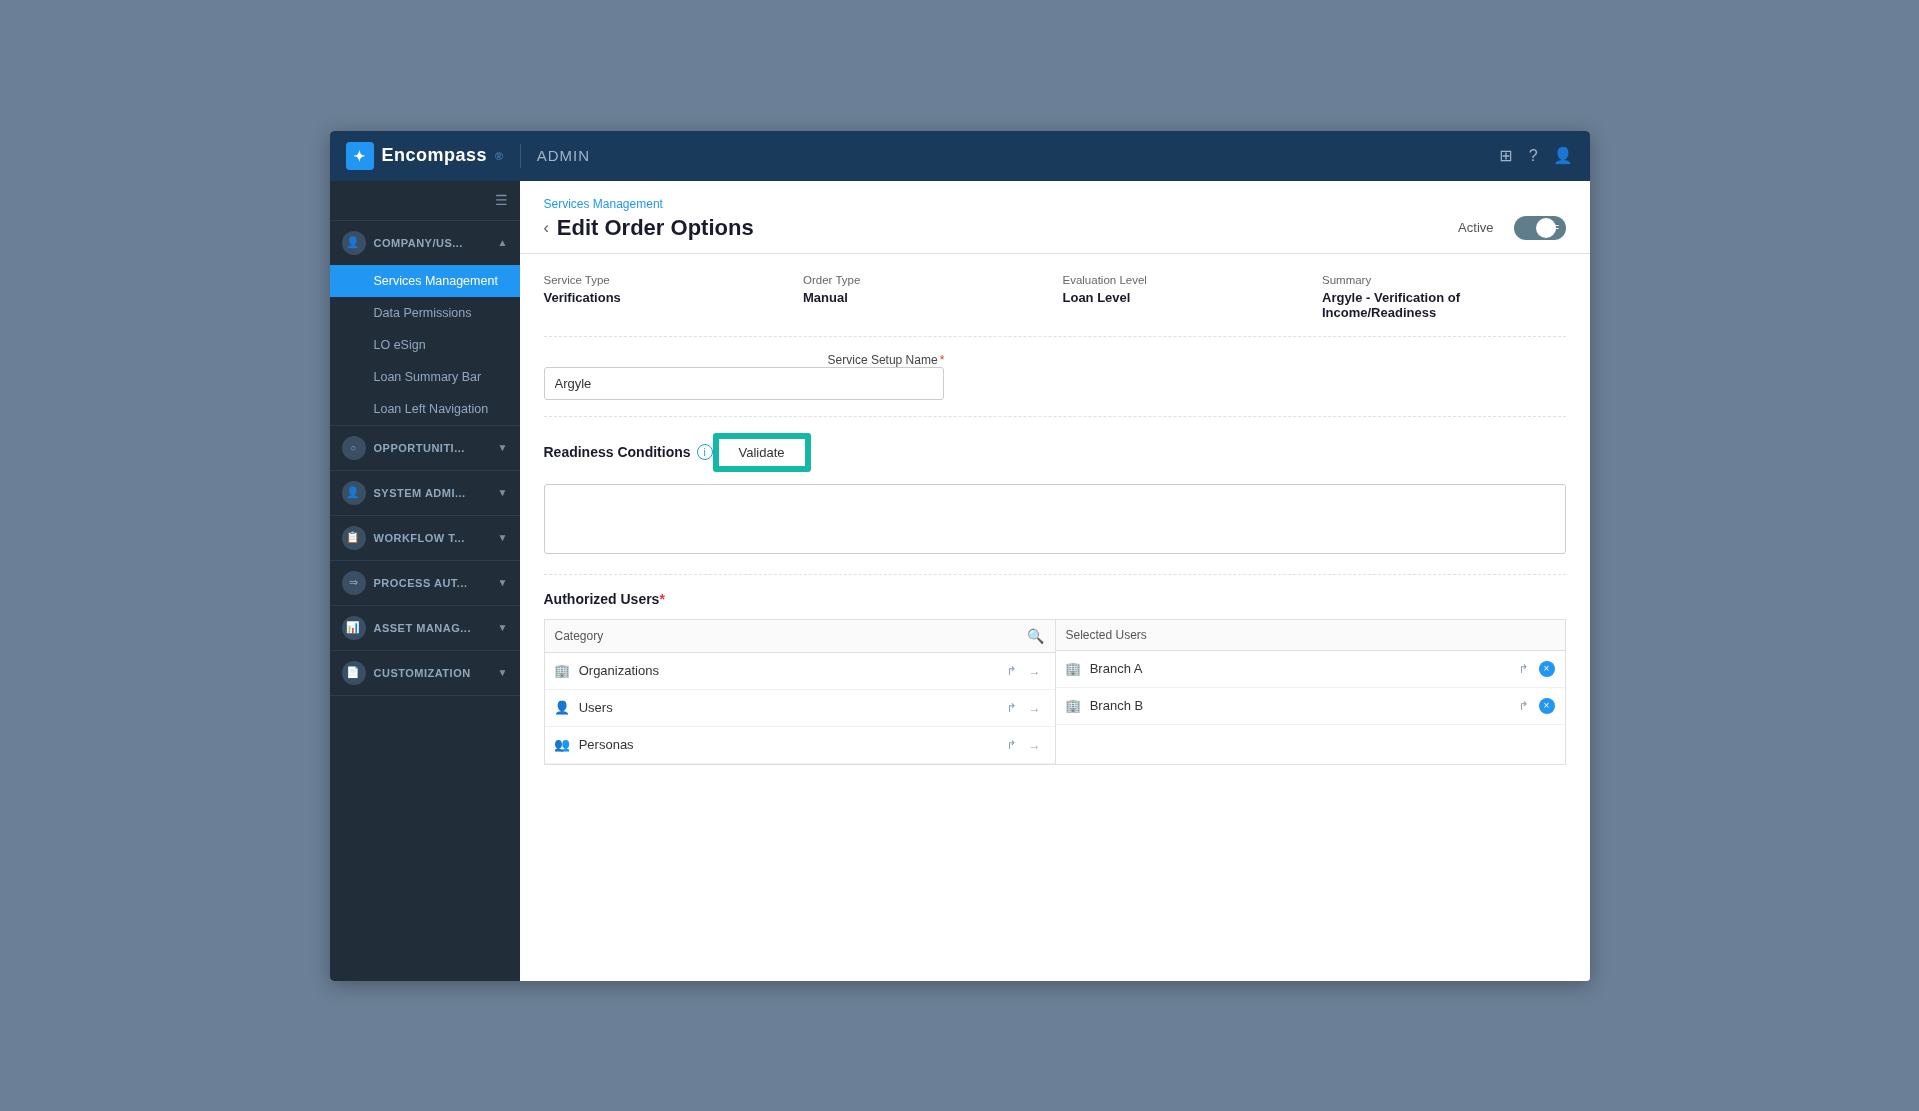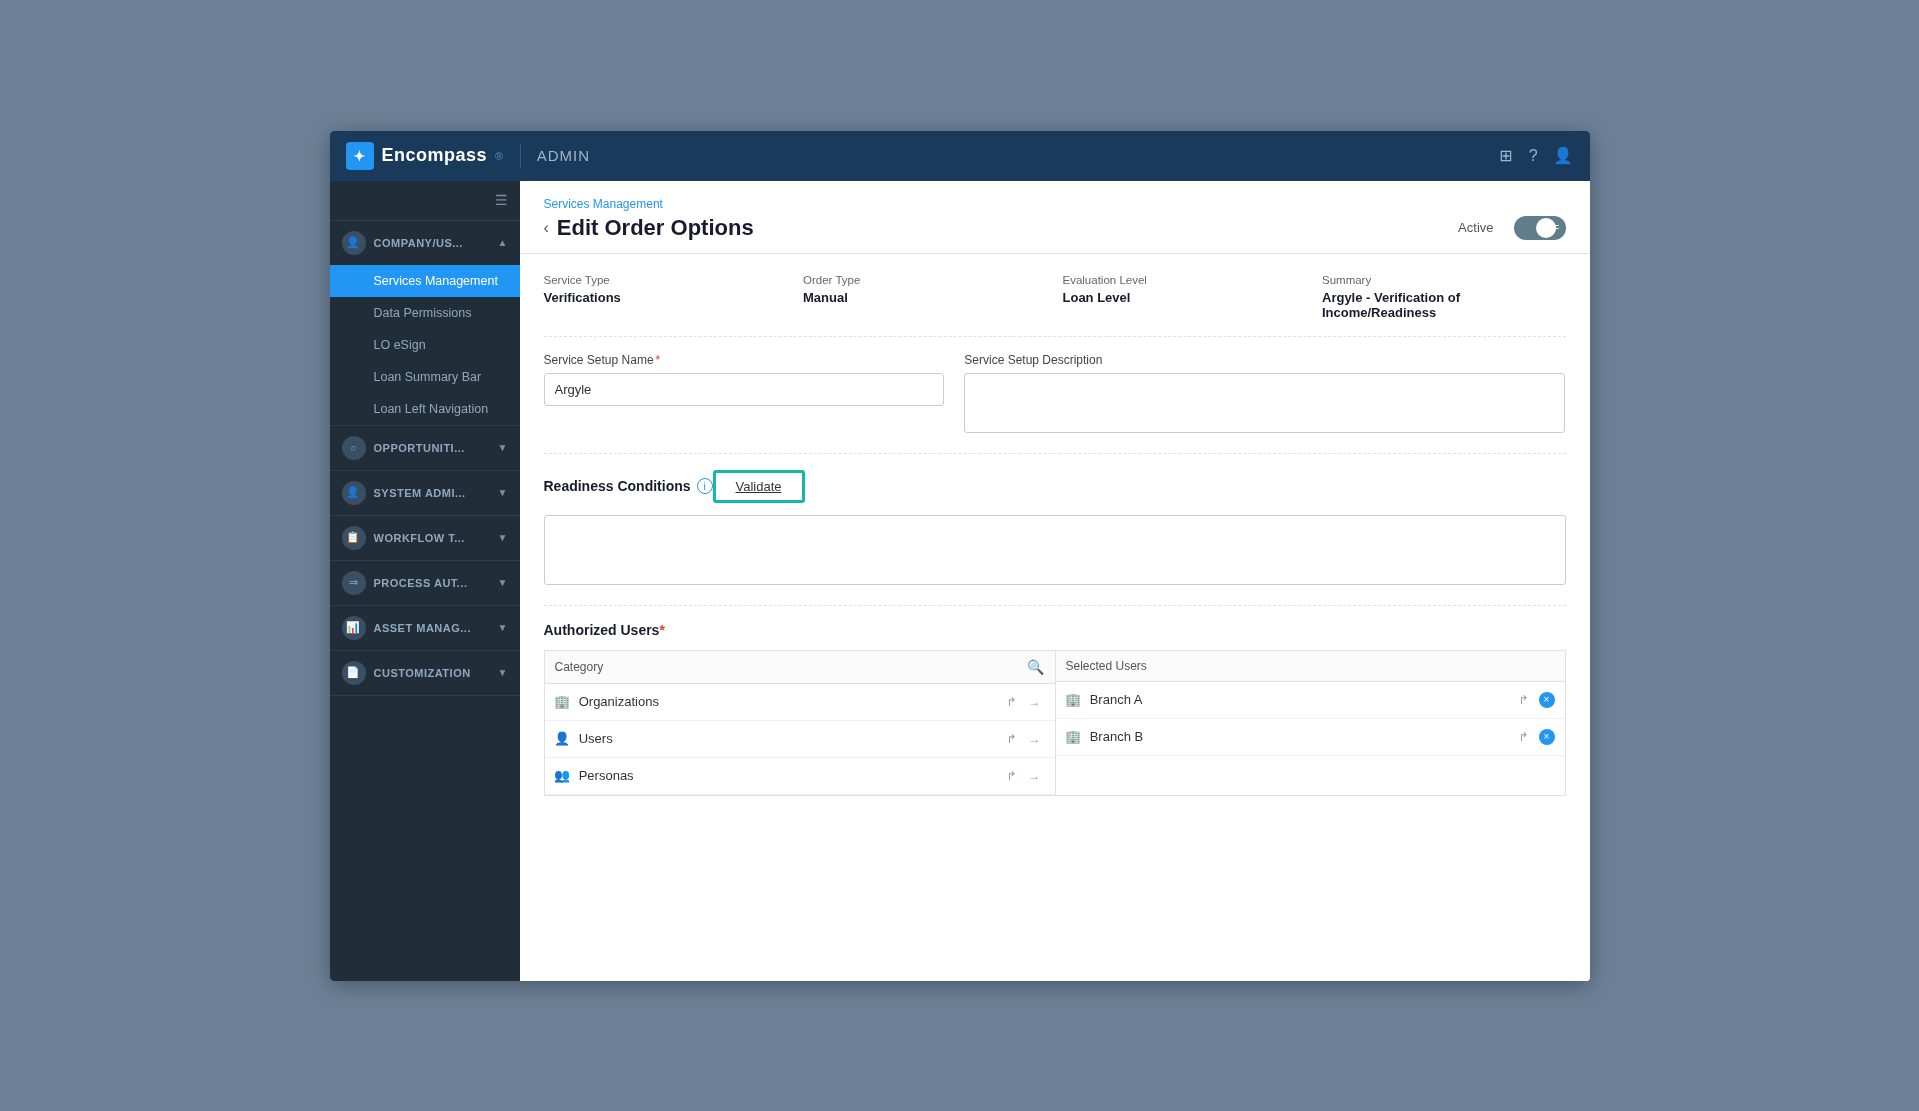--- a/index.html
+++ b/index.html
@@ -251,21 +251,21 @@
       grid-template-columns: 1fr 1.5fr;
       gap: 20px;
       padding-bottom: 16px;
       border-bottom: 1px dashed #e0e0e0;
       margin-bottom: 16px;
     }
     .form-field label {
       display: block;
       color: #444;
       font-size: 12px;
-      margin-bottom: 6px;
+      text-align: right;
     }
     .form-field label .required {
       color: #e53935;
       margin-left: 2px;
     }
     .form-field input[type="text"],
     .form-field textarea {
       width: 100%;
       border: 1px solid #ccc;
       border-radius: 3px;
@@ -306,28 +306,27 @@
       border-radius: 50%;
       border: 1.5px solid #2196f3;
       color: #2196f3;
       font-size: 10px;
       display: flex;
       align-items: center;
       justify-content: center;
       cursor: pointer;
     }
     .validate-btn {
-      border: 3px solid #14b8a6;
+      border: 6px solid #14b8a6;
       background: white;
       padding: 6px 20px;
       border-radius: 3px;
       font-size: 13px;
       color: #333;
       cursor: pointer;
-      text-decoration: underline;
     }
     .readiness-textarea {
       width: 100%;
       height: 70px;
       border: 1px solid #ccc;
       border-radius: 3px;
       padding: 8px 10px;
       font-size: 13px;
       resize: none;
       outline: none;
@@ -557,24 +556,20 @@
           </div>
         </div>
 
         <div class="form-row">
           <div class="form-field">
             <label>
               <span>Service Setup Name</span><span class="required">*</span>
             </label>
             <input type="text" value="Argyle" style="">
           </div>
-          <div class="form-field">
-            <label>Service Setup Description</label>
-            <textarea style=""></textarea>
-          </div>
         </div>
 
         <div class="readiness-section">
           <div class="readiness-header">
             <div class="readiness-title-row">
               <span class="readiness-title">Readiness Conditions</span>
               <div class="info-icon">i</div>
             </div>
             <button class="validate-btn">Validate</button>
           </div>

